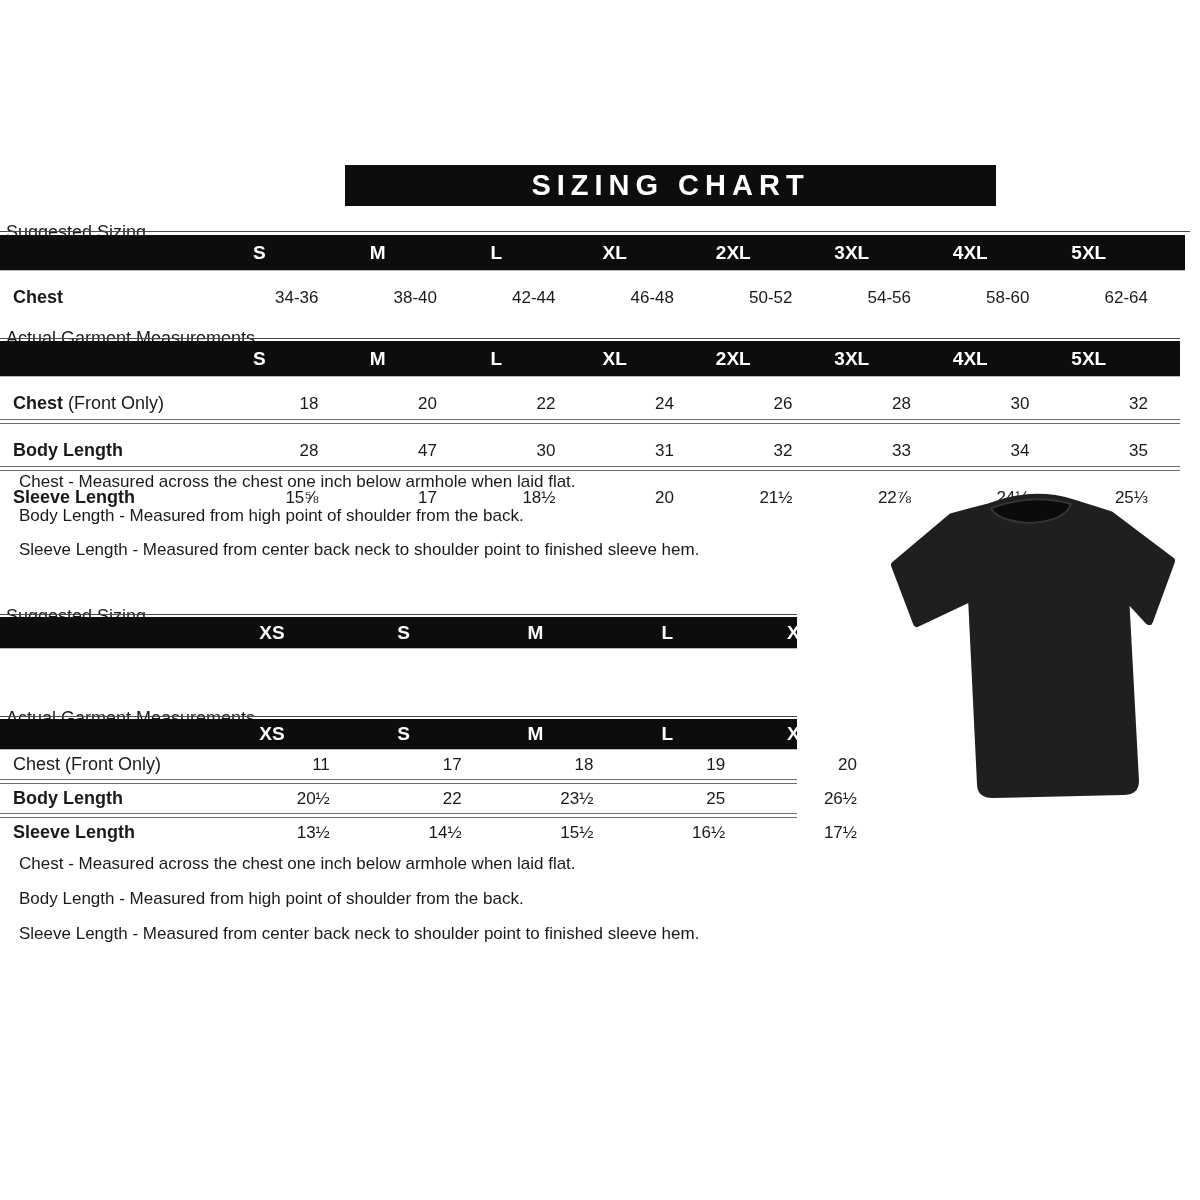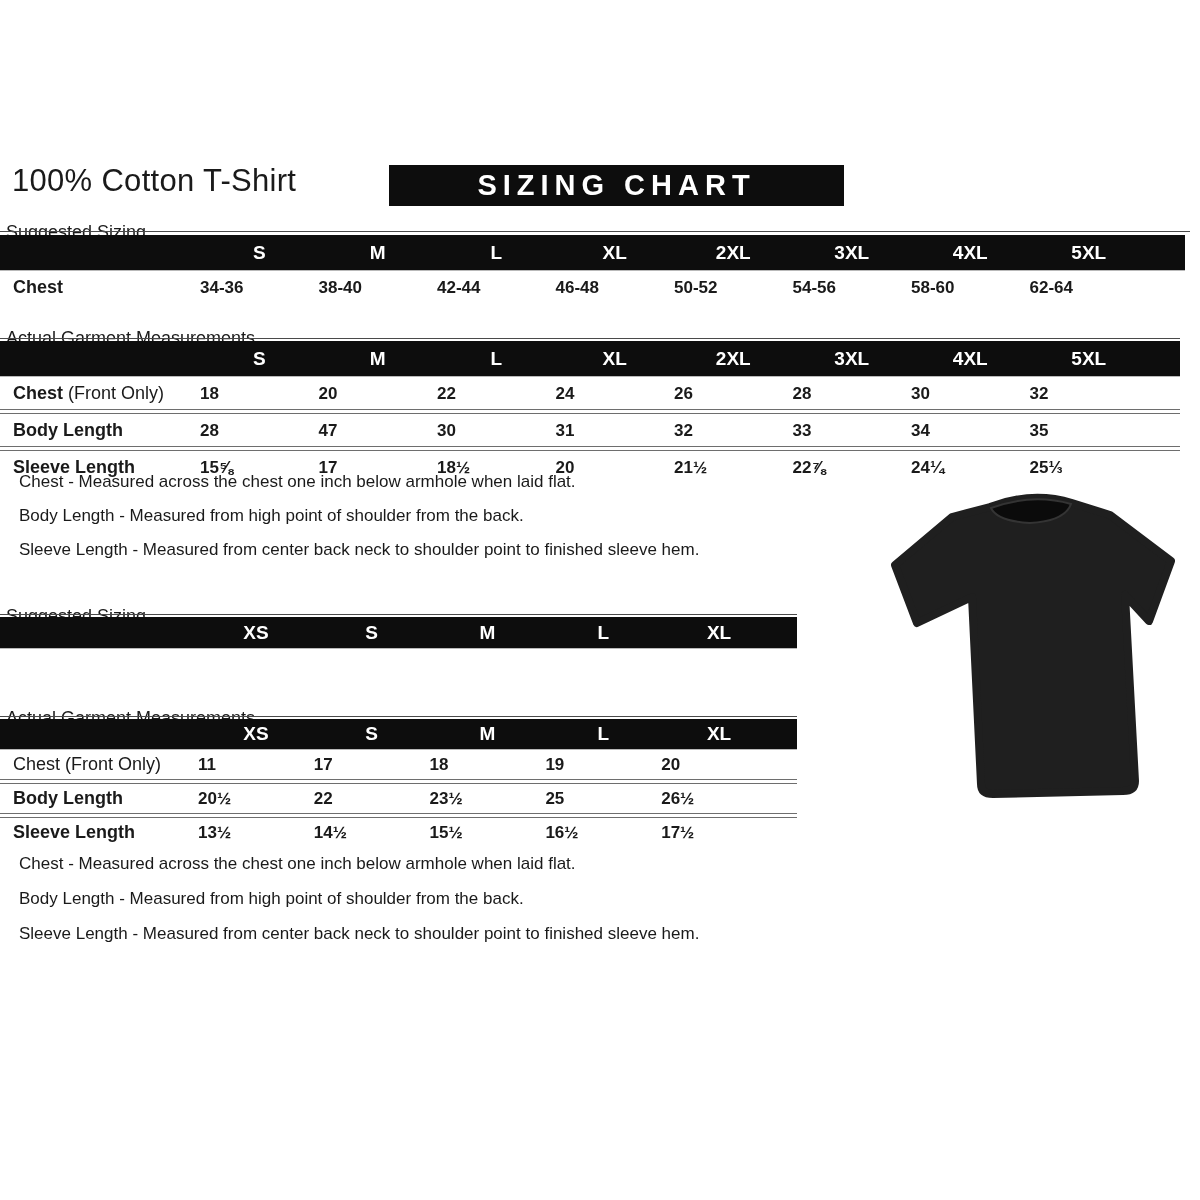--- a/index.html
+++ b/index.html
@@ -20,40 +20,39 @@
     background:var(--bar-bg);color:var(--bar-text);
     font-weight:700;font-size:29px;letter-spacing:6px;
     text-align:center;line-height:41px;white-space:nowrap;
   }
   .seclabel{font-size:18px;white-space:nowrap;margin-top:14px;}
   .hr{height:1px;background:#4a4a4a;}
   .sizetable{background:transparent;}
   .bar{background:var(--bar-bg);border-bottom:1px solid #b9b9b9;}
   .tgrid{display:grid;align-items:center;}
   .tgrid.adult{grid-template-columns:200px repeat(8,118.5px);width:1148px;}
-  .tgrid.youth{grid-template-columns:198px repeat(5,115.8px);width:777px;}
+  .tgrid.youth{grid-template-columns:198px repeat(5,115.8px);width:777px;gap:16px;}
   .bar .tgrid{height:100%;}
   .hcell{color:var(--bar-text);font-weight:700;font-size:19px;text-align:center;}
-  .row .val{font-size:17px;text-align:left;font-weight:bold;}
-  .row.pad6 .val,.row.pad6 .lblcell{padding-top:6px;padding-bottom:5px;}
+  .row .val{font-size:17px;text-align:right;}
+  .row.pad6 .val,.row.pad6 .lblcell{padding-top:16px;padding-bottom:5px;}
   .row.pad4 .val,.row.pad4 .lblcell{padding-top:4px;padding-bottom:4px;}
   .lblcell{font-size:18px;padding-left:13px;white-space:nowrap;}
   .lblcell .b{font-weight:700;}
   .dsep{border-top:1px solid #6e6e6e;border-bottom:1px solid #6e6e6e;height:3px;}
   .notes p{margin:6px;font-size:17px;white-space:nowrap;}
   .notes.lh28 p{line-height:28px;}
   .notes.lh29 p{line-height:29px;}
 </style>
 </head>
 <body>
 
 <div class="canvas">
 
-  <div class="abs page-title" style="left:12px;top:163px;">100% Cotton T-Shirt</div>
-  <div class="abs banner" style="left:345px;top:165px;width:455px;height:41px;margin-left:44px;">SIZING CHART</div>
+  <div class="abs banner" style="left:345px;top:165px;width:651px;height:41px;">SIZING CHART</div>
 
   <div class="abs seclabel" style="left:6px;top:208px;">Suggested Sizing</div>
   <div class="abs hr" style="left:0;top:231px;width:1190px;"></div>
   <div class="abs sizetable" style="left:0;top:235px;width:1185px;">
       <div class="bar" style="height: 35px;">
         <div class="tgrid adult">
           <div class="lblcell"></div>
           <div class="hcell">S</div>
           <div class="hcell">M</div>
           <div class="hcell">L</div>

